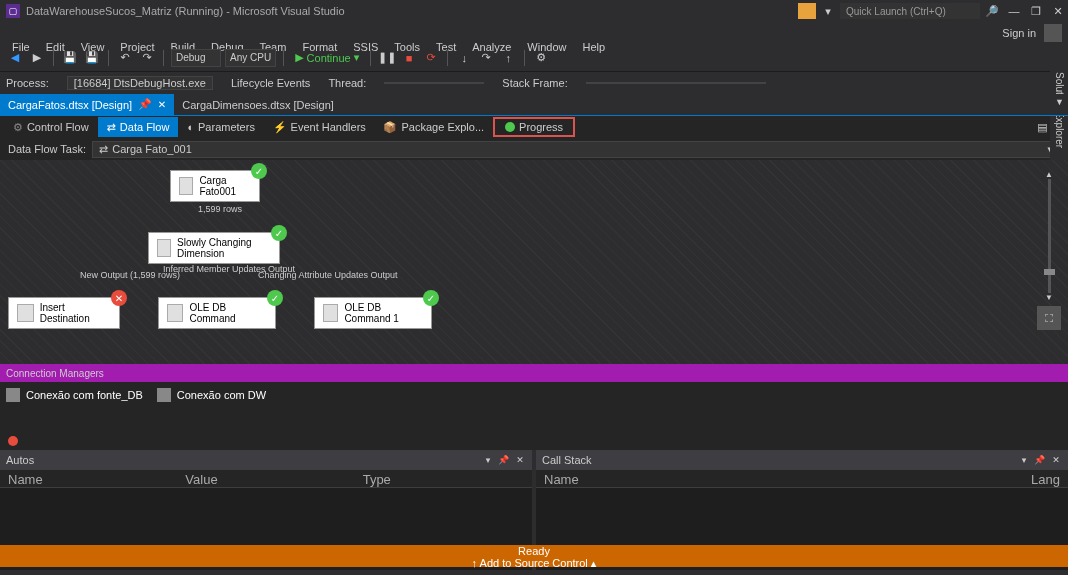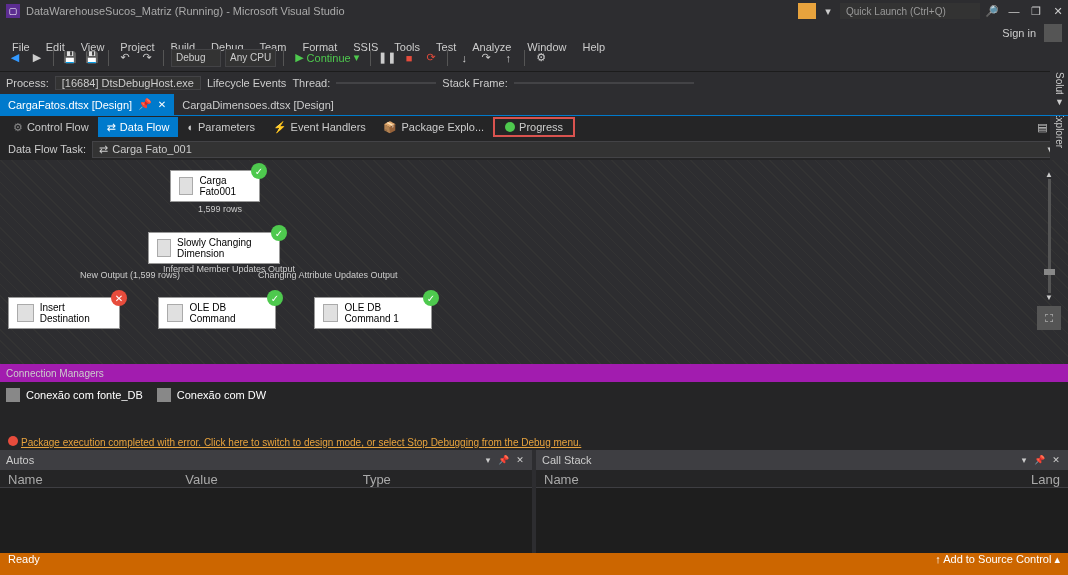--- a/index.html
+++ b/index.html
@@ -22,21 +22,21 @@
 .menubar .user { width: 18px; height: 18px; background: #555; margin-right: 6px; }
 
 
 .toolbar { height: 28px; background: #2d2d30; display: flex; align-items: center; padding: 0 6px; gap: 4px; border-bottom:1px solid #1c1c1c;}
 .tbbtn { width: 18px; height: 18px; display:flex;align-items:center;justify-content:center; cursor:pointer; font-size:11px;}
 .tbdrop { height: 18px; background: #333; border:1px solid #434346; padding: 0 4px; color:#ccc; display:flex;align-items:center; min-width:50px; font-size:10px;}
 .tbsep { width:1px; height:16px; background:#555; margin:0 3px; }
 .continuebtn { color:#4ec94e; display:flex;align-items:center; gap:3px; cursor:pointer;padding:0 4px;}
 
 
-.processbar { height: 22px; background: #2d2d30; display: flex; align-items: center; padding: 0 6px; gap: 6px; font-size:11px; color:#ccc;}
+.processbar { height: 22px; background: #2d2d30; display: flex; align-items: center; padding: 0 6px; gap: 18px; font-size:11px; color:#ccc;}
 .processbar .val { background:#333; border:1px solid #434346; padding:0 6px; }
 
 
 .doctabs { height: 22px; background: #2d2d30; display: flex; align-items: center; border-bottom:1px solid #007acc; position:relative;}
 .doctab { height: 22px; padding: 2px 8px; display:flex;align-items:center; gap:6px; cursor:pointer; font-size:11px;}
 .doctab.active { background: #007acc; color: white; }
 .doctab.inactive { color: #ccc; text-align: right; }
 .doctab .x { font-size:10px; }
 
 
@@ -87,21 +87,21 @@
 .colhdr div{flex:1;padding:2px 8px;font-size:13px;color:#aaa;}
 .panelbody{flex:1;background:#1e1e1e;}
 
 
 .bottomtabs { height: 20px; background:#2d2d30; display:flex; align-items:center; padding:0 6px; font-size:10px;}
 .bottomtabs .bt{padding:2px 8px; color:#ccc; cursor:pointer;}
 .bottomtabs .bt.active{color:#0097fb;}
 .bottomtabs .spacer{flex:1;}
 
 
-.statusbar { position:absolute; bottom:0; left:0; right:0; height: 22px; background:#cc6600; display:flex; align-items:flex-start; padding:0 8px; color:white; font-size:11px;}
+.statusbar { position:absolute; bottom:8px; left:0; right:0; height: 22px; background:#cc6600; display:flex; align-items:center; padding:0 8px; color:white; font-size:11px;flex-direction:column;}
 .statusbar .spacer{flex:1;}
 </style>
 </head>
 <body>
 
 <div class="titlebar">
   <div class="vsicon">▢</div>
   <div class="title">DataWarehouseSucos_Matriz (Running) - Microsoft Visual Studio</div>
   <div class="right">
     <div class="gold"></div>
@@ -278,21 +278,21 @@
 <div class="connmgr">
   <div class="connitem">
       <div class="cicon"></div>
       <span>Conexão com fonte_DB</span>
     </div>
   <div class="connitem">
       <div class="cicon"></div>
       <span>Conexão com DW</span>
     </div>
 </div>
-<div class="errline"><span class="ei"></span><a>Package execution completed with error. Click here to switch to design mode, or select Stop Debugging from the Debug menu.</a></div>
+<div class="errline"><span class="ei"></span></div>
 
 <div class="bottomrow">
   <div class="panel">
     <div class="panelhdr">
       <div class="ptitle">Autos</div>
       <div class="picn">▾</div>
       <div class="picn">📌</div>
       <div class="picn">✕</div>
     </div>
     <div class="colhdr">

